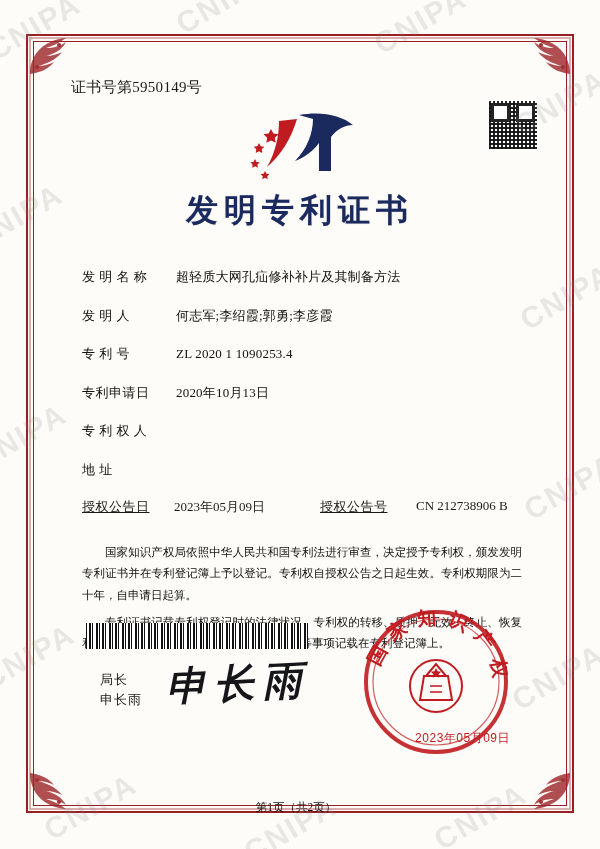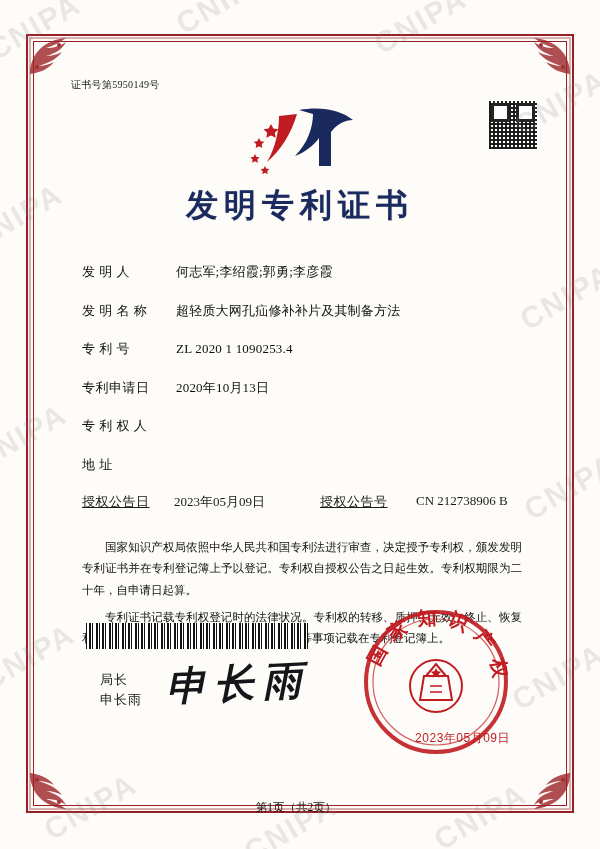--- a/index.html
+++ b/index.html
@@ -93,21 +93,21 @@
   #content {
     position: absolute;
     left: 56px;
     top: 78px;
     width: 488px;
     font-size: 13px;
     color: #1b1b1b;
   }
 
   #cert-number {
-    font-size: 10px;
+    font-size: 15px;
     letter-spacing: 0.3px;
     color: #1b1b1b;
     margin-left: 15px;
   }
 
   
   #qr-code {
     position: absolute;
     right: 6px;
     top: 22px;
@@ -335,27 +335,27 @@
         <path d="M14 50 l1.5 2.9 3.2 .4 -2.3 2.2 .5 3.2 -2.9-1.5 -2.9 1.5 .5-3.2 -2.3-2.2 3.2-.4 Z" fill="#c01b20"></path>
         <path d="M24 62 l1.4 2.7 3 .4 -2.2 2.1 .5 3 -2.7-1.4 -2.7 1.4 .5-3 -2.2-2.1 3-.4 Z" fill="#c01b20"></path>
       </svg>
     </div>
 
     <div id="doc-title">发明专利证书</div>
 
     <div id="fields">
 
       <div class="field-row">
+        <span class="field-label spread">发 明 名 称</span>
+        <span class="field-value indent">超轻质大网孔疝修补补片及其制备方法</span>
+      </div>
+
+      <div class="field-row">
         <span class="field-label spread">发 明 人</span>
         <span class="field-value indent">何志军;李绍霞;郭勇;李彦霞</span>
-      </div>
-
-      <div class="field-row">
-        <span class="field-label spread">发 明 名 称</span>
-        <span class="field-value indent">超轻质大网孔疝修补补片及其制备方法</span>
       </div>
 
       <div class="field-row">
         <span class="field-label spread">专 利 号</span>
         <span class="field-value indent">ZL 2020 1 1090253.4</span>
       </div>
 
       <div class="field-row">
         <span class="field-label">专利申请日</span>
         <span class="field-value indent">2020年10月13日</span>

